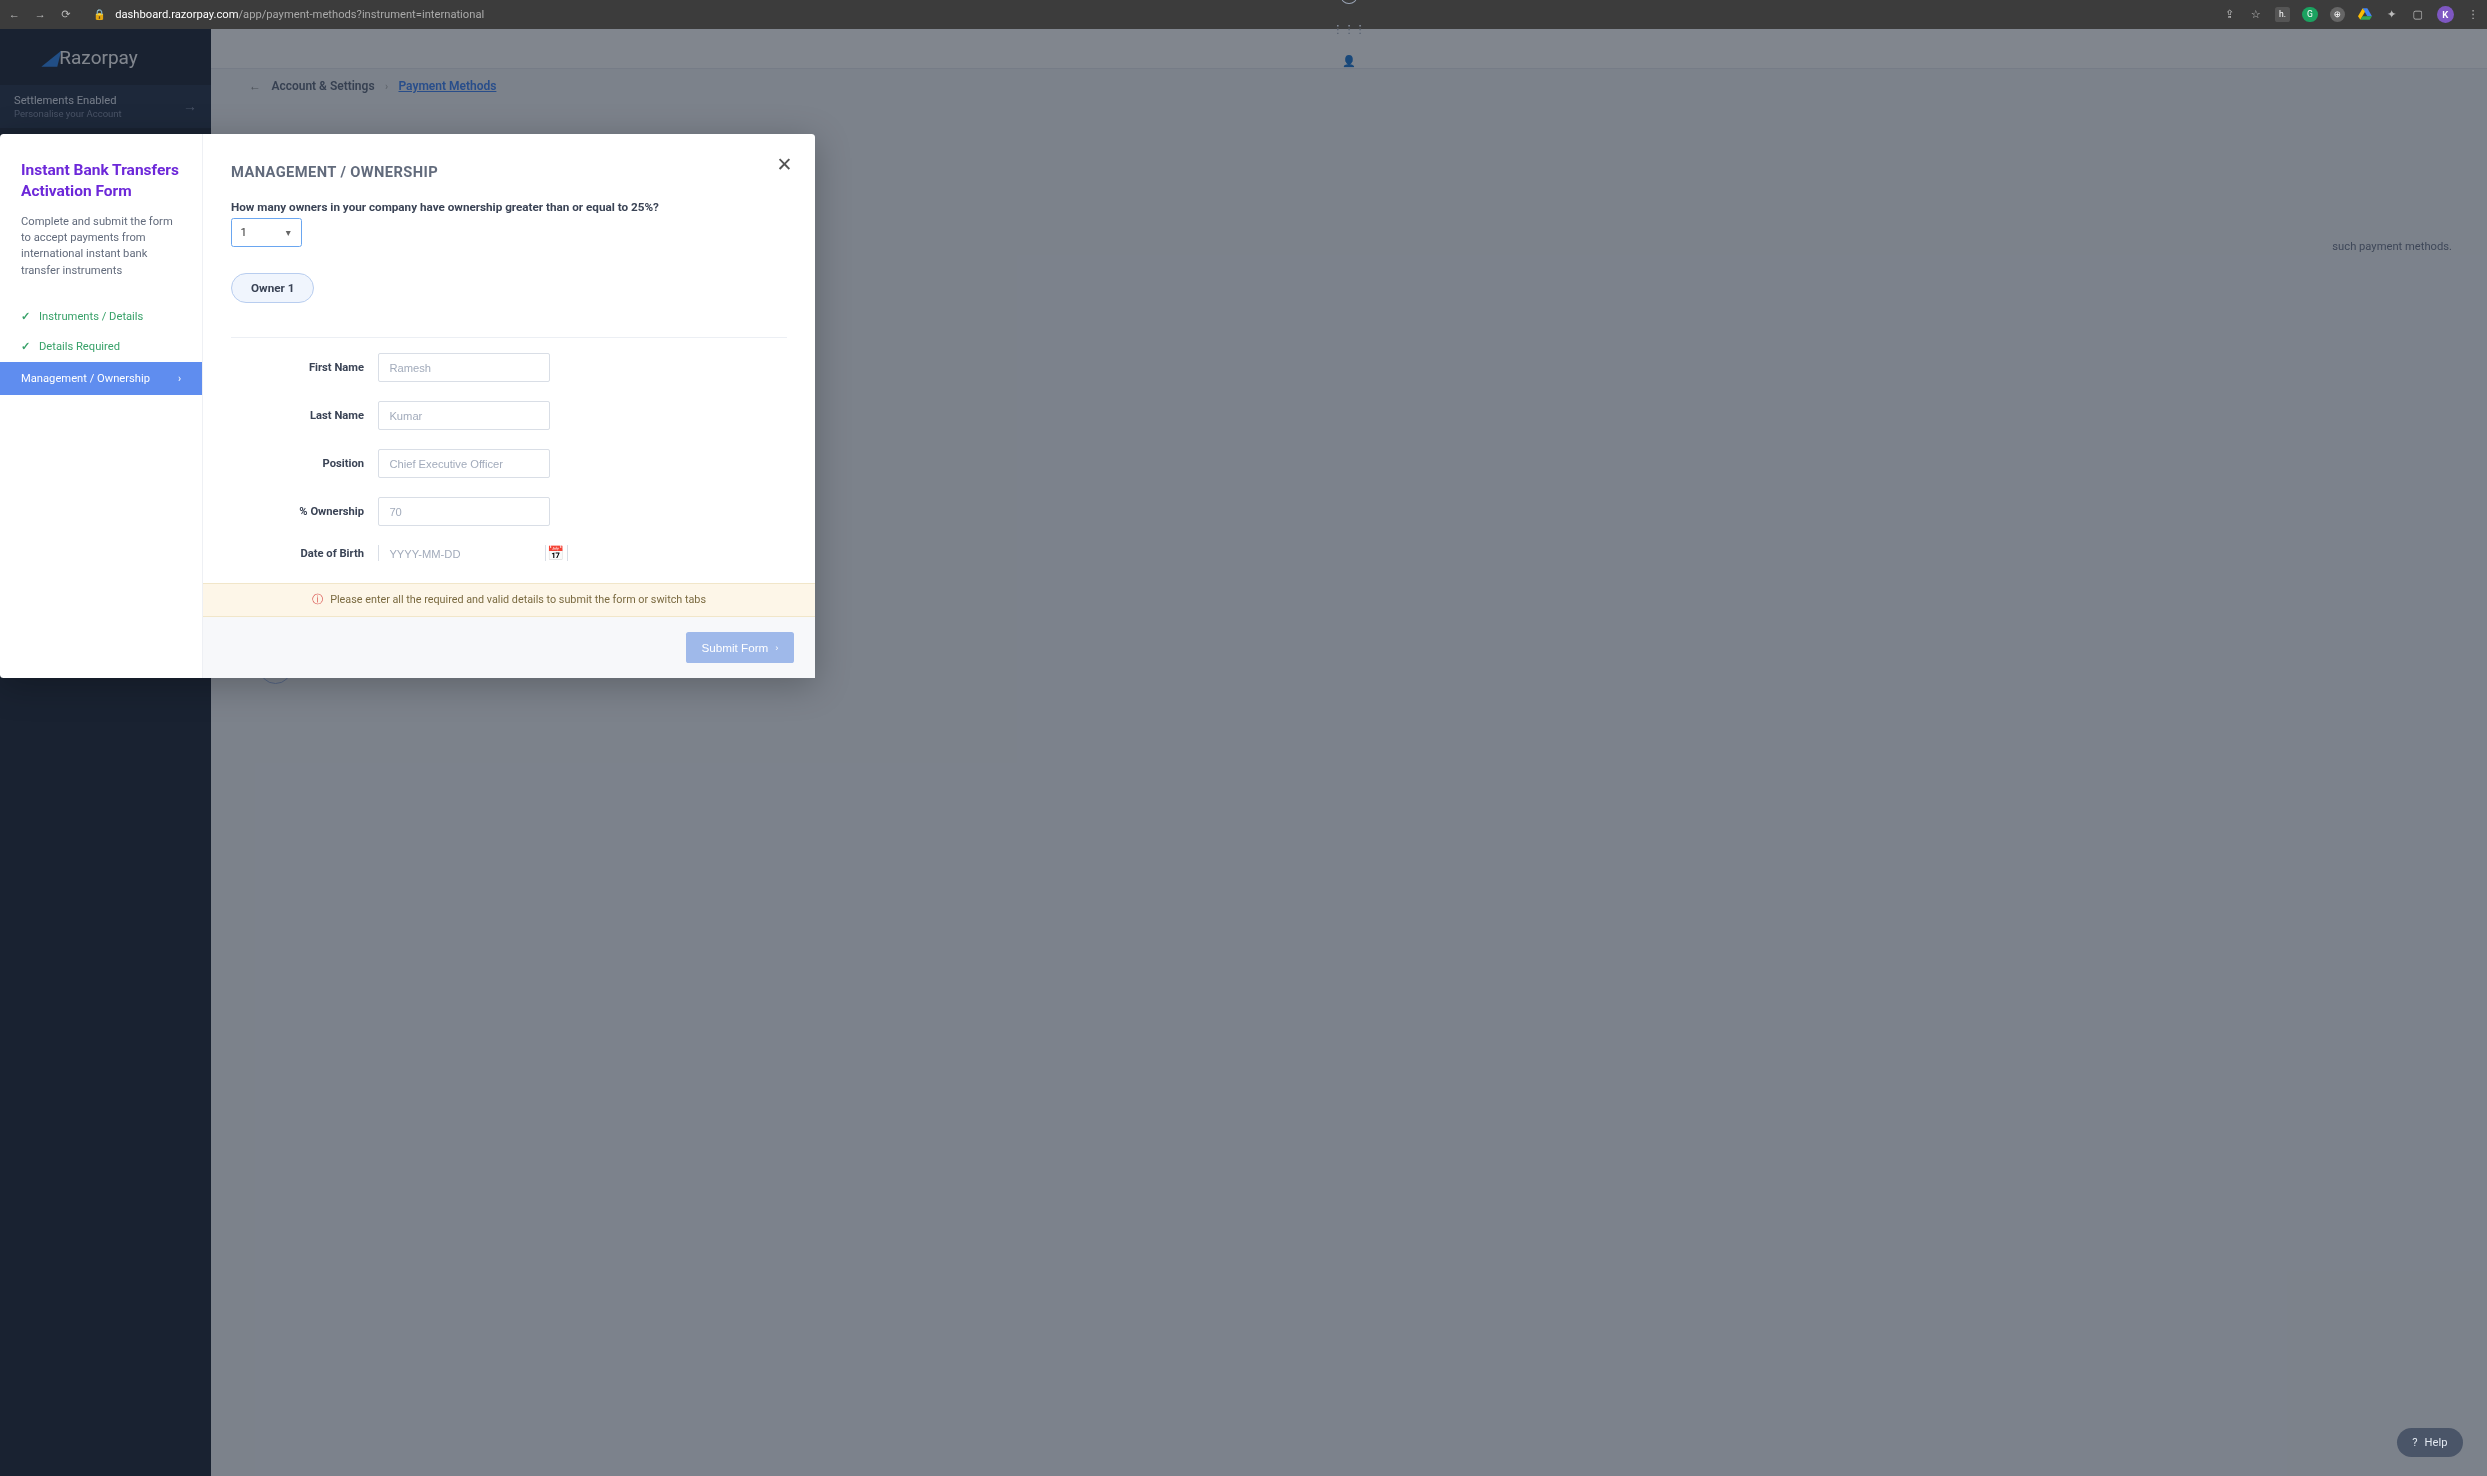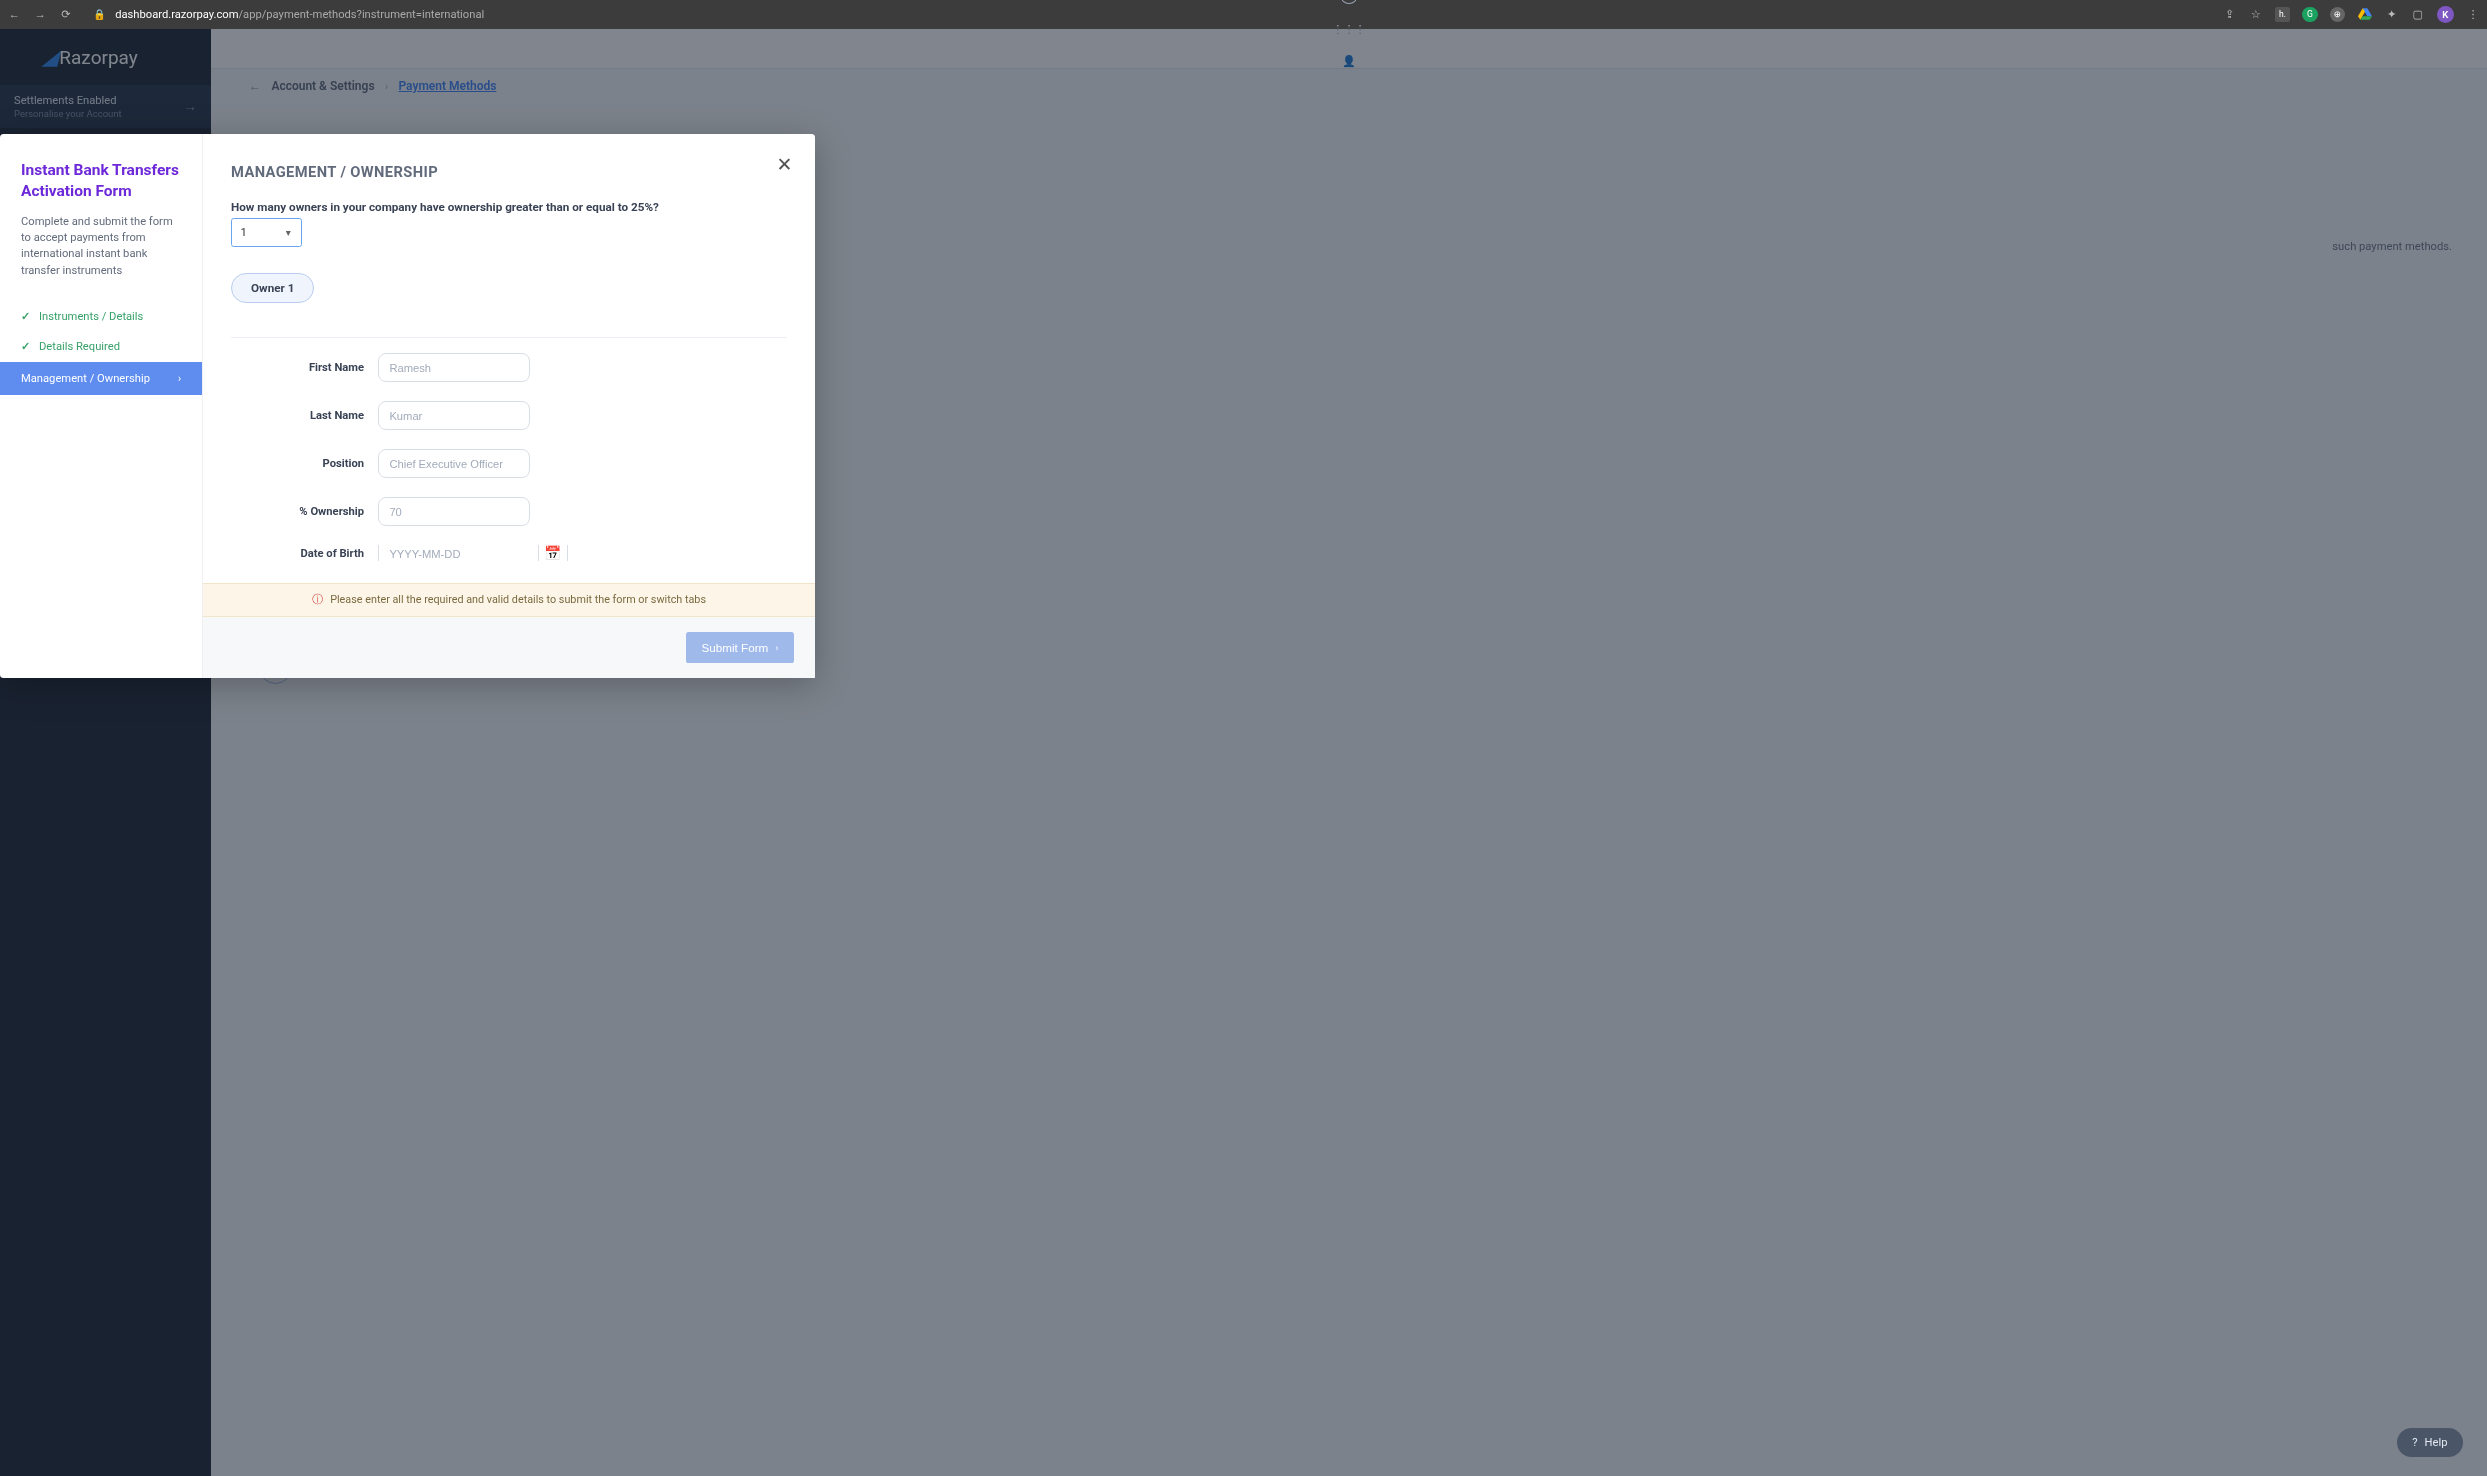--- a/index.html
+++ b/index.html
@@ -82,21 +82,21 @@
   .modal-right { flex:1; position:relative; display:flex; flex-direction:column;}
   .close-x { position:absolute; top:19px; right:22.5px; font-size:19px; color:#555; cursor:pointer;}
   .mr-body { padding:29px 28px 0; overflow:hidden; flex:1;}
   .mr-body h3{ font-size:14.7px; font-weight:700; color:#626b7c; letter-spacing:0.4px; margin-bottom:19px;}
   .question{ font-size:11.7px; font-weight:700; color:#3a4355; margin-bottom:4px;}
   .select-box{ width:71px; height:29px; border:1.3px solid #6aa6f0; border-radius:2.6px; display:flex; align-items:center; justify-content:space-between; padding:0 8.6px; font-size:11.2px; color:#333; margin-bottom:26px;}
   .owner-pill{ display:inline-block; padding:7px 19px; border:1.3px solid #b8cdef; border-radius:19px; background:#f0f5fd; font-size:11.7px; font-weight:700; color:#3a4355; margin-bottom:34px;}
   .divider{ height:0.9px; background:#eceff4; margin-bottom:15.5px;}
   .form-row{ display:flex; align-items:center; margin-bottom:19px;}
   .form-row label{ width:147px; text-align:right; font-size:11.2px; font-weight:700; color:#3a4355; padding-right:14px;}
-  .form-row input{ width:152px; height:29px; border:0.9px solid #d9dee6; border-radius:8px; padding:0 10.4px; font-size:11.2px; color:#333;}
+  .form-row input{ width:172px; height:29px; border:0.9px solid #d9dee6; border-radius:2px; padding:0 10.4px; font-size:11.2px; color:#333;}
   .form-row input::placeholder{ color:#a2abbb;}
   .form-row .date-wrap{ width:190px; height:29px; border:0.9px solid #d9dee6; border-radius:2.6px; display:flex;}
   .date-wrap input{ border:none; flex:1;}
   .date-wrap .cal{ width:29px; display:flex;align-items:center;justify-content:center; border-left:0.9px solid #d9dee6; color:#6b7488;}
   .dob-row{ margin-bottom:3.5px; overflow:hidden; max-height:15.5px;}
 
   .warn-bar{ background:#fdf6e8; border-top:0.9px solid #f1e6c9; border-bottom:0.9px solid #f1e6c9; padding:8.6px 0; text-align:center; font-size:10.8px; color:#7a6a40; display:flex; align-items:center; justify-content:center; gap:7px;}
   .warn-bar .wi{ color:#d9534f; font-size:11.2px;}
   .modal-footer{ background:#f7f8fa; padding:15.5px 21px; display:flex; justify-content:flex-end;}
   .submit-btn{ background:#9fb9ea; color:#fff; font-size:11.7px; font-weight:500; padding:8.6px 15.5px; border:none; border-radius:2.6px; display:flex; align-items:center; gap:7px;}

